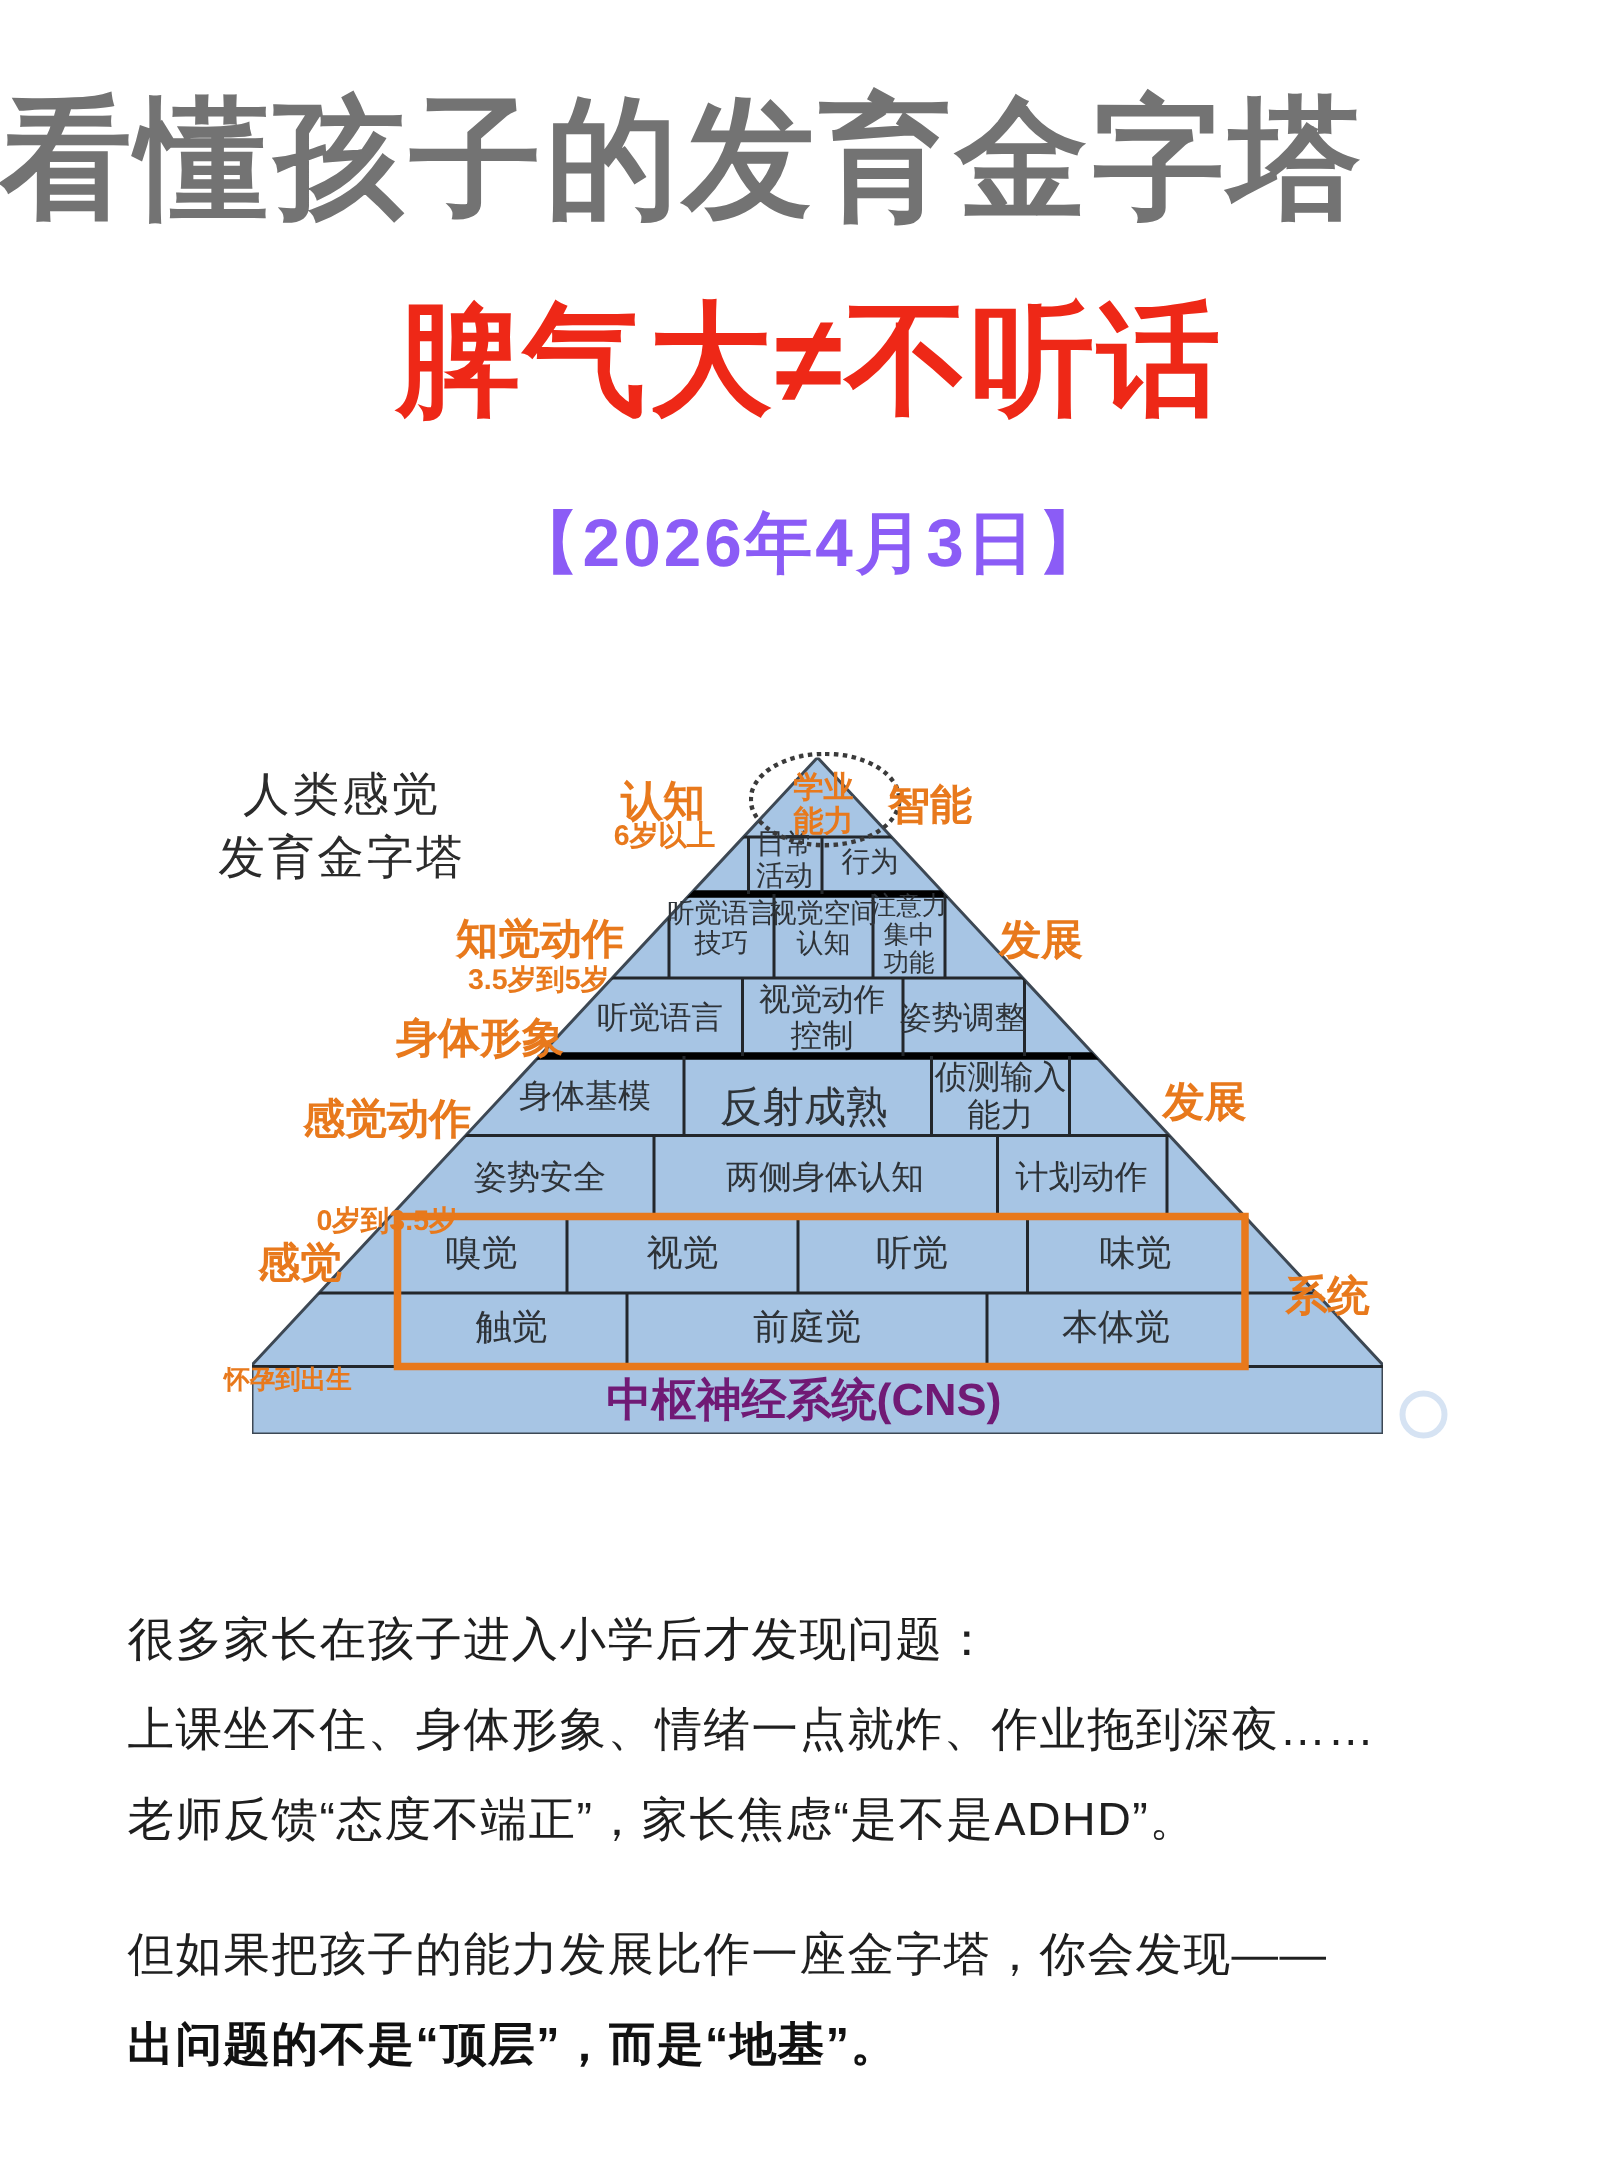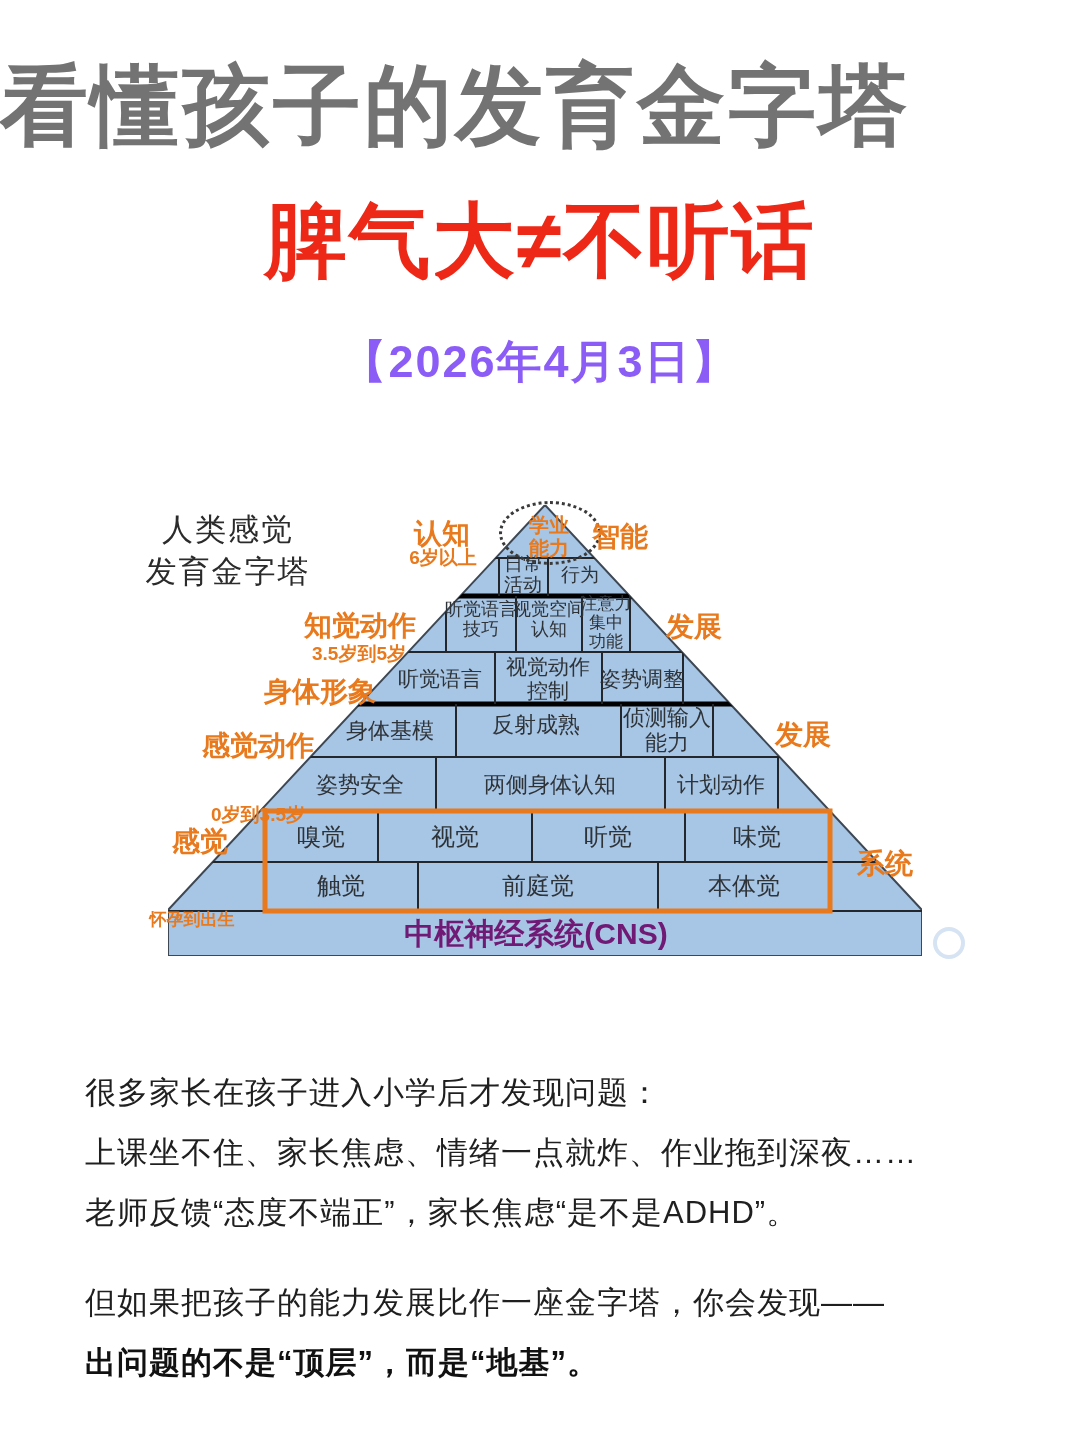--- a/index.html
+++ b/index.html
@@ -117,21 +117,21 @@
     <div class="cell" style="left:381px;top:114px;font-size:18px;">视觉空间
 认知</div>
     <div class="cell" style="left:438px;top:118px;font-size:17px;">注意力
 集中
 功能</div>
     <div class="cell" style="left:272px;top:174px;font-size:21px;">听觉语言</div>
     <div class="cell" style="left:380px;top:174px;font-size:21px;">视觉动作
 控制</div>
     <div class="cell" style="left:474px;top:174px;font-size:21px;">姿势调整</div>
     <div class="cell" style="left:222px;top:226px;font-size:22px;">身体基模</div>
-    <div class="cell" style="left:368px;top:220px;font-size:22px;">反射成熟</div>
+    <div class="cell" style="left:368px;top:233px;font-size:28px;">反射成熟</div>
     <div class="cell" style="left:499px;top:226px;font-size:22px;">侦测输入
 能力</div>
     <div class="cell" style="left:192px;top:280px;font-size:22px;">姿势安全</div>
     <div class="cell" style="left:382px;top:280px;font-size:22px;">两侧身体认知</div>
     <div class="cell" style="left:553px;top:280px;font-size:22px;">计划动作</div>
     <div class="cell" style="left:153px;top:332px;font-size:24px;">嗅觉</div>
     <div class="cell" style="left:287px;top:332px;font-size:24px;">视觉</div>
     <div class="cell" style="left:440px;top:332px;font-size:24px;">听觉</div>
     <div class="cell" style="left:589px;top:332px;font-size:24px;">味觉</div>
     <div class="cell" style="left:173px;top:381px;font-size:24px;">触觉</div>
@@ -158,19 +158,19 @@
   <div class="olabel" style="left:258px;top:779px;font-size:19px;margin-top:36px;">0岁到3.5岁</div>
   <div class="olabel" style="left:803px;top:735px;font-size:28px;">发展</div>
   <div class="olabel" style="left:200px;top:842px;font-size:28px;">感觉</div>
   <div class="olabel" style="left:192px;top:920px;font-size:17px;">怀孕到出生</div>
   <div class="olabel" style="left:885px;top:864px;font-size:28px;">系统</div>
 
   <div class="abs deco-circle"></div>
 
   <div class="abs body-text">
     <p>很多家长在孩子进入小学后才发现问题：</p>
-    <p>上课坐不住、家长焦虑、情绪一点就炸、作业拖到深夜……</p>
+    <p>上课坐不住、身体形象、情绪一点就炸、作业拖到深夜……</p>
     <p>老师反馈“态度不端正”，家长焦虑“是不是ADHD”。</p>
     <p class="gap">但如果把孩子的能力发展比作一座金字塔，你会发现——</p>
     <p class="strong">出问题的不是“顶层”，而是“地基”。</p>
   </div>
 
 </div>
 
 </body></html>

